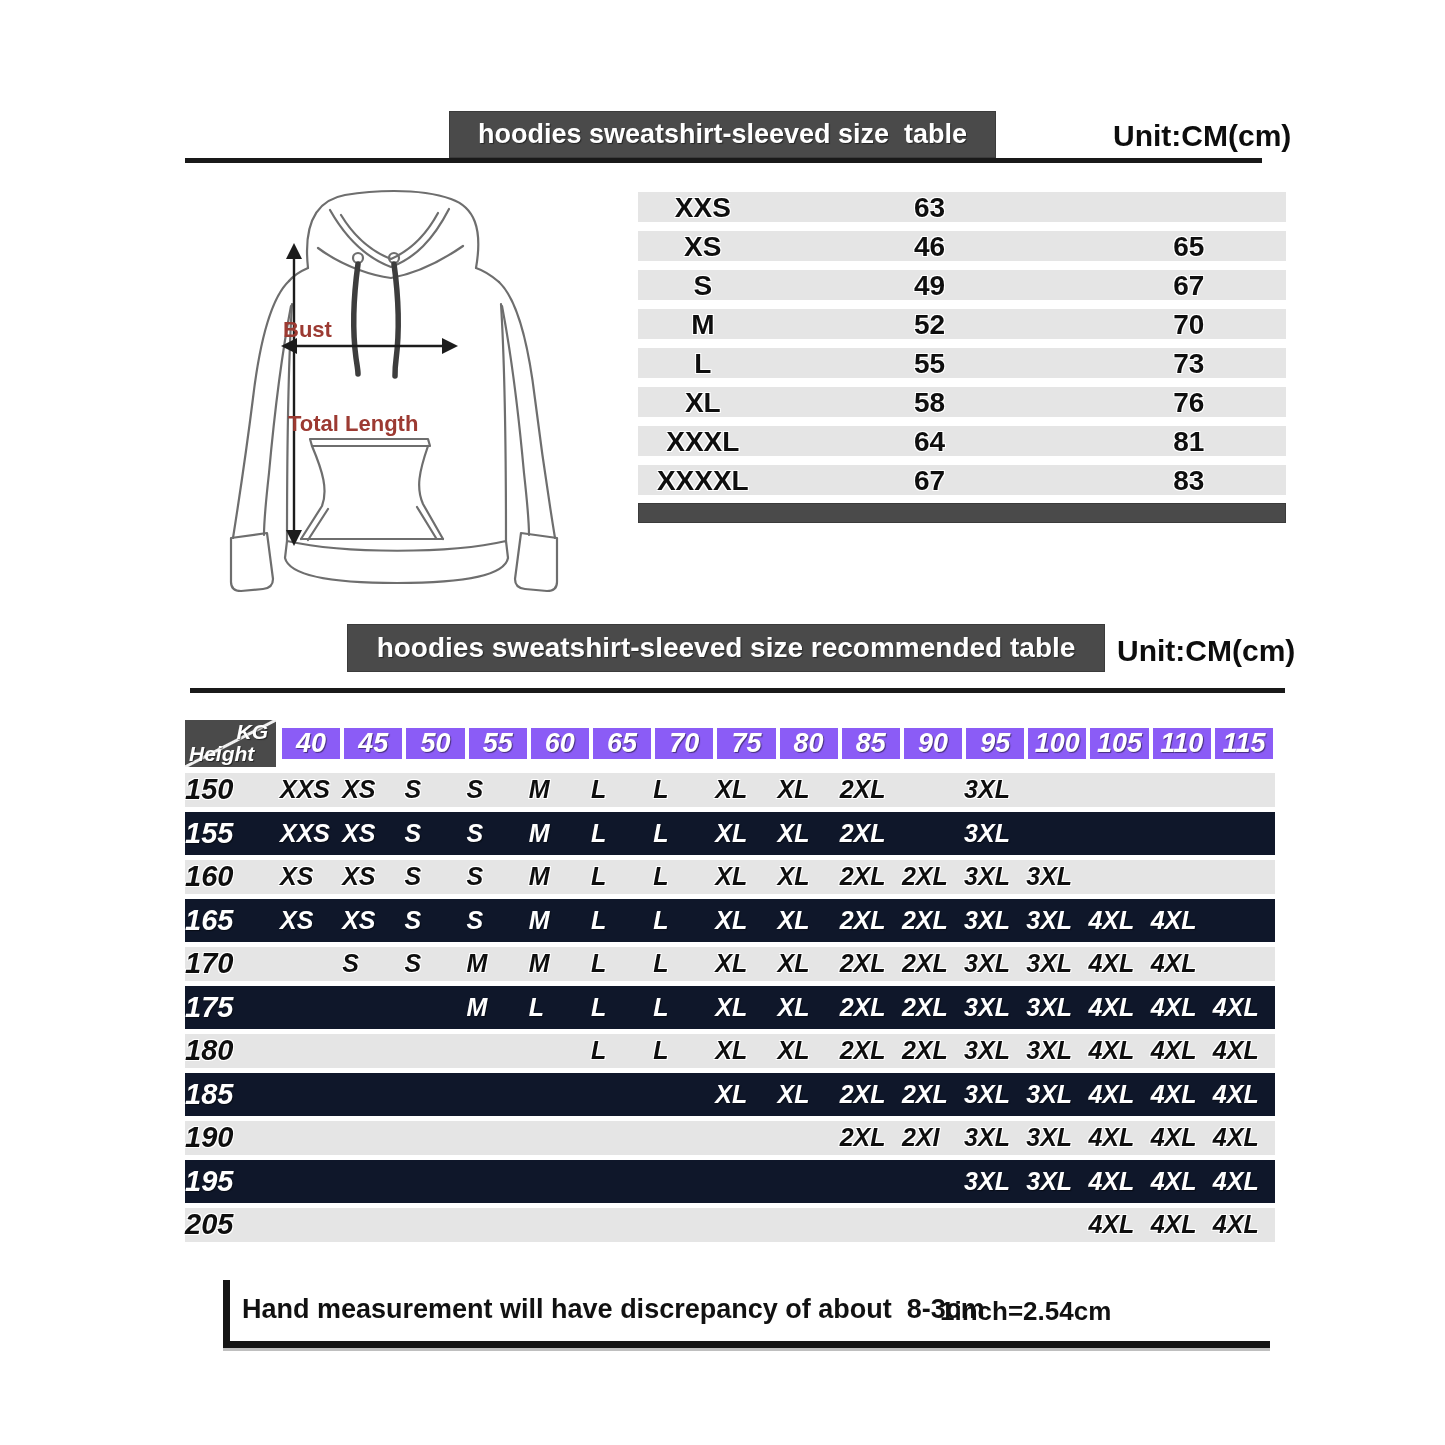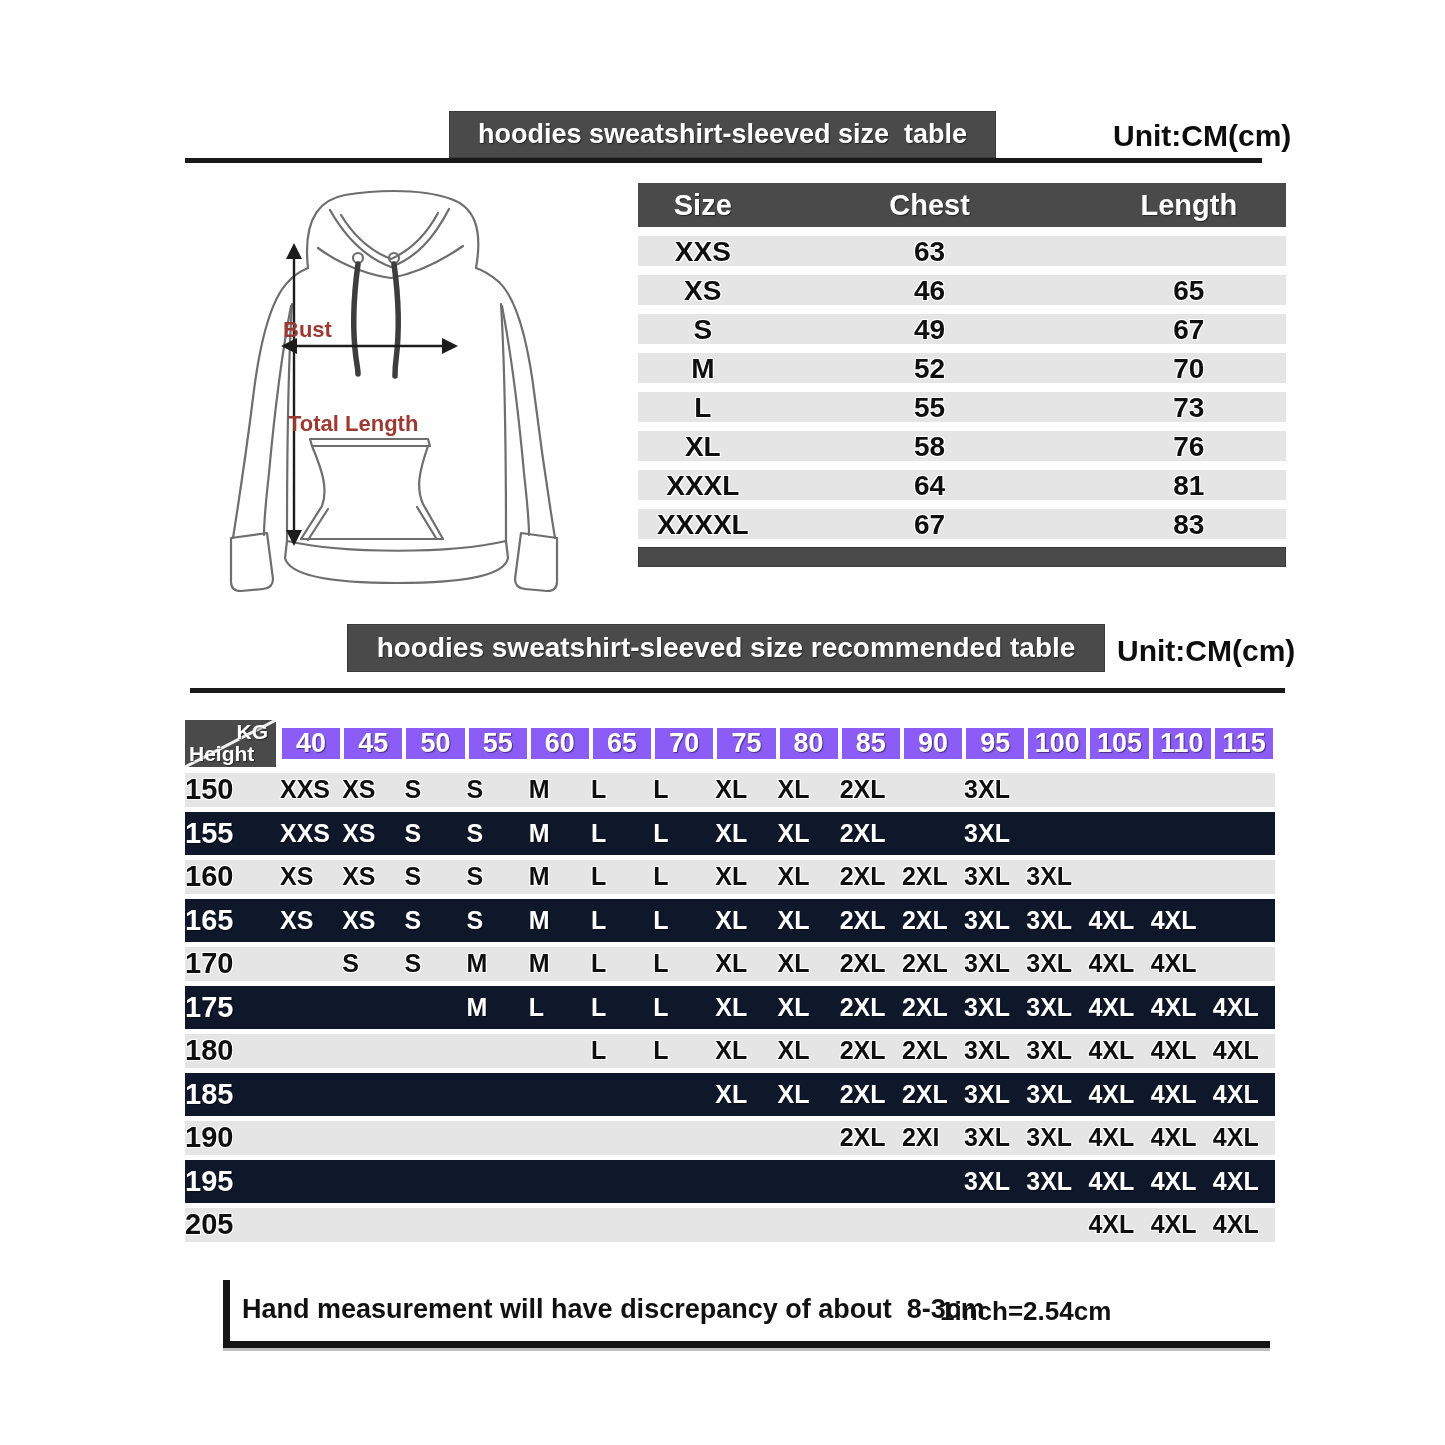--- a/index.html
+++ b/index.html
@@ -32,21 +32,21 @@
   }
   .size-head div{text-shadow:1px 1px 1px rgba(0,0,0,.5);}
   .size-row{
     height:30px;margin-top:9px;background:#e5e5e5;color:#0e0e0e;font-size:28px;
     display:grid;grid-template-columns:20% 50% 30%;align-items:center;text-align:center;
     text-shadow:-1px -1px 0 #fff,1px -1px 0 #fff,-1px 1px 0 #fff,1px 1px 0 #fff;
   }
   .size-foot{height:18px;margin-top:8px;background:#4a4a4a;border:1px solid #3b3b3b;}
 
   
-  #matrix{position:absolute;left:185px;top:720px;width:1090px;}
+  #matrix{position:absolute;left:185px;top:720px;width:1090px;font-style:italic;}
   .weights-row{display:grid;grid-template-columns:95px repeat(16,1fr);height:45px;}
   .corner{
     position:relative;margin-right:4px;color:#fff;
     background:
       linear-gradient(to bottom right,
         rgba(255,255,255,0) calc(50% - 2px),
         #f2f2f2 calc(50% - 1px), #f2f2f2 calc(50% + 1px),
         rgba(255,255,255,0) calc(50% + 2px)),
       #4a4a4a;
   }
@@ -135,25 +135,20 @@
 
     <line class="measure" x1="120" y1="158" x2="269" y2="158"></line>
     <polygon class="mhead" points="106,158 122,150 122,166"></polygon>
     <polygon class="mhead" points="283,158 267,150 267,166"></polygon>
 
     <text x="108" y="149" class="redlabel">Bust</text>
     <text x="113" y="243" class="redlabel">Total Length</text>
   </svg>
 
   <div id="size-table">
-    <div class="size-head">
-      <div>Size</div>
-      <div>Chest</div>
-      <div>Length</div>
-    </div>
     <div id="size-rows">
         <div class="size-row">
           <div class="size-cell">XXS</div>
           <div class="size-cell">63</div>
         </div>
         <div class="size-row">
           <div class="size-cell">XS</div>
           <div class="size-cell">46</div>
           <div class="size-cell">65</div>
         </div>

